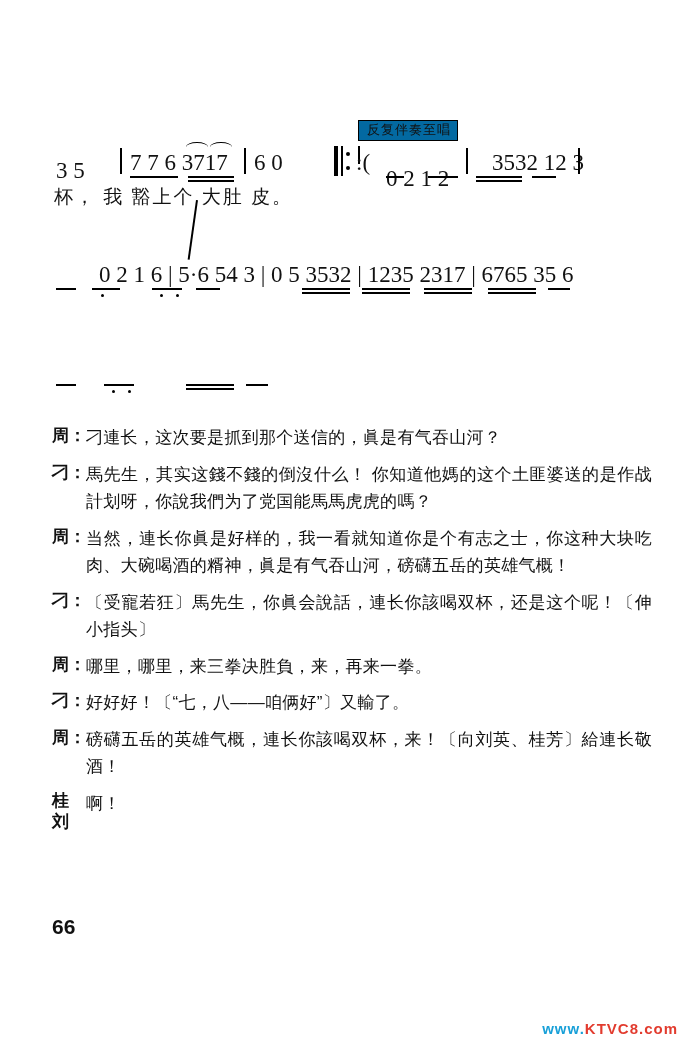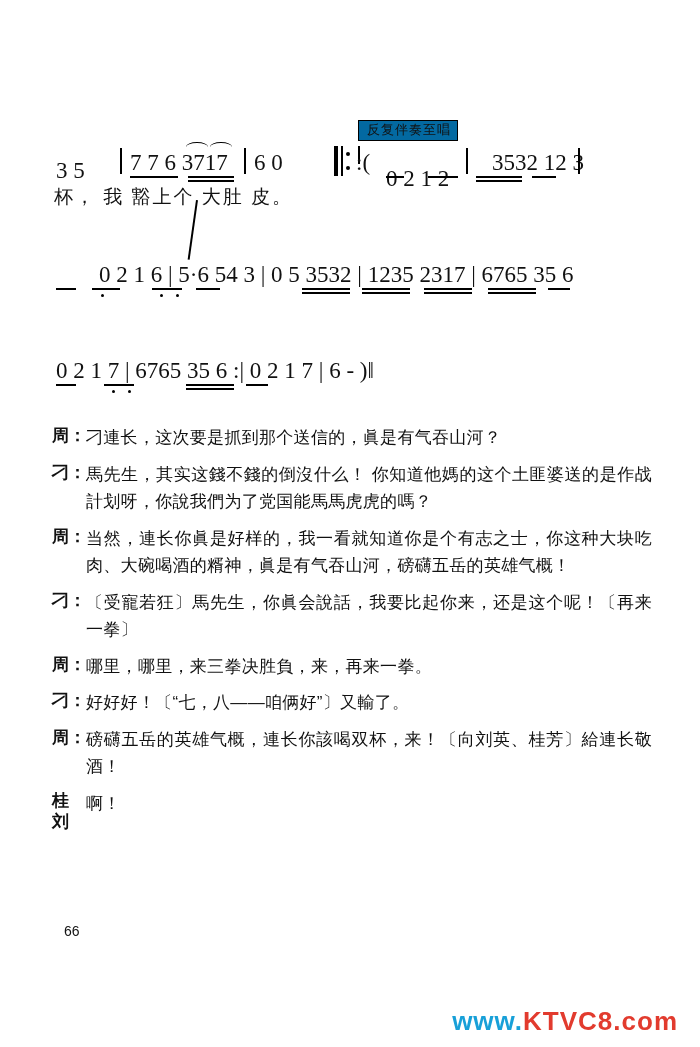--- a/index.html
+++ b/index.html
@@ -137,31 +137,31 @@
     font-size: 17px;
     font-family: "Liberation Sans", sans-serif;
     line-height: 1.62;
     letter-spacing: 0.3px;
     text-align: justify;
   }
 
   
   .pageno {
     position: absolute;
-    left: 64px;
+    left: 52px;
     bottom: 108px;
-    font-size: 14px;
-    font-family: "Liberation Sans", sans-serif;
-    font-weight: normal;
+    font-size: 21px;
+    font-family: "Liberation Sans", sans-serif;
+    font-weight: bold;
   }
   .watermark {
     position: absolute;
     right: 22px;
     bottom: 10px;
-    font-size: 26px;
+    font-size: 15px;
     font-family: "Liberation Sans", sans-serif;
     font-weight: bold;
     letter-spacing: 1px;
     color: #18a0d8;
   }
   .watermark .w1 { color: #18a0d8; }
   .watermark .w2 { color: #e23b2e; }
 </style>
 </head>
 <body>
@@ -226,21 +226,20 @@
     <div class="beam" style="left:302px; top:288px; width:48px;"></div>
     <div class="beam" style="left:302px; top:292px; width:48px;"></div>
     <div class="beam" style="left:362px; top:288px; width:48px;"></div>
     <div class="beam" style="left:362px; top:292px; width:48px;"></div>
     <div class="beam" style="left:424px; top:288px; width:48px;"></div>
     <div class="beam" style="left:424px; top:292px; width:48px;"></div>
     <div class="beam" style="left:488px; top:288px; width:48px;"></div>
     <div class="beam" style="left:488px; top:292px; width:48px;"></div>
     <div class="beam" style="left:548px; top:288px; width:22px;"></div>
 
-    <div class="sys num" style="left:56px; top:358px;">0 2    1 7  |  6765    35 6  :| 0 2    1 7  |  6    -    )‖</div>
     <div class="beam" style="left:56px; top:384px; width:20px;"></div>
     <div class="beam" style="left:104px; top:384px; width:30px;"></div>
     <div class="odot" style="left:112px; top:390px;"></div>
     <div class="odot" style="left:128px; top:390px;"></div>
     <div class="beam" style="left:186px; top:384px; width:48px;"></div>
     <div class="beam" style="left:186px; top:388px; width:48px;"></div>
     <div class="beam" style="left:246px; top:384px; width:22px;"></div>
 
   </div>
 
@@ -256,21 +255,21 @@
       <div class="speech">馬先生，其实这錢不錢的倒沒什么！ 你知道他媽的这个土匪婆送的是作战計划呀，你說我們为了党国能馬馬虎虎的嗎？</div>
     </div>
 
     <div class="line">
       <div class="speaker">周：</div>
       <div class="speech">当然，連长你眞是好样的，我一看就知道你是个有志之士，你这种大块吃肉、大碗喝酒的糈神，眞是有气吞山河，磅礴五岳的英雄气概！</div>
     </div>
 
     <div class="line">
       <div class="speaker">刁：</div>
-      <div class="speech">〔受寵若狂〕馬先生，你眞会說話，我要比起你来，还是这个呢！〔再来一拳〕</div>
+      <div class="speech">〔受寵若狂〕馬先生，你眞会說話，連长你該喝双杯，还是这个呢！〔伸小指头〕</div>
     </div>
 
     <div class="line">
       <div class="speaker">周：</div>
       <div class="speech">哪里，哪里，来三拳决胜負，来，再来一拳。</div>
     </div>
 
     <div class="line">
       <div class="speaker">刁：</div>
       <div class="speech">好好好！〔“七，八——咱俩好”〕又輸了。</div>

